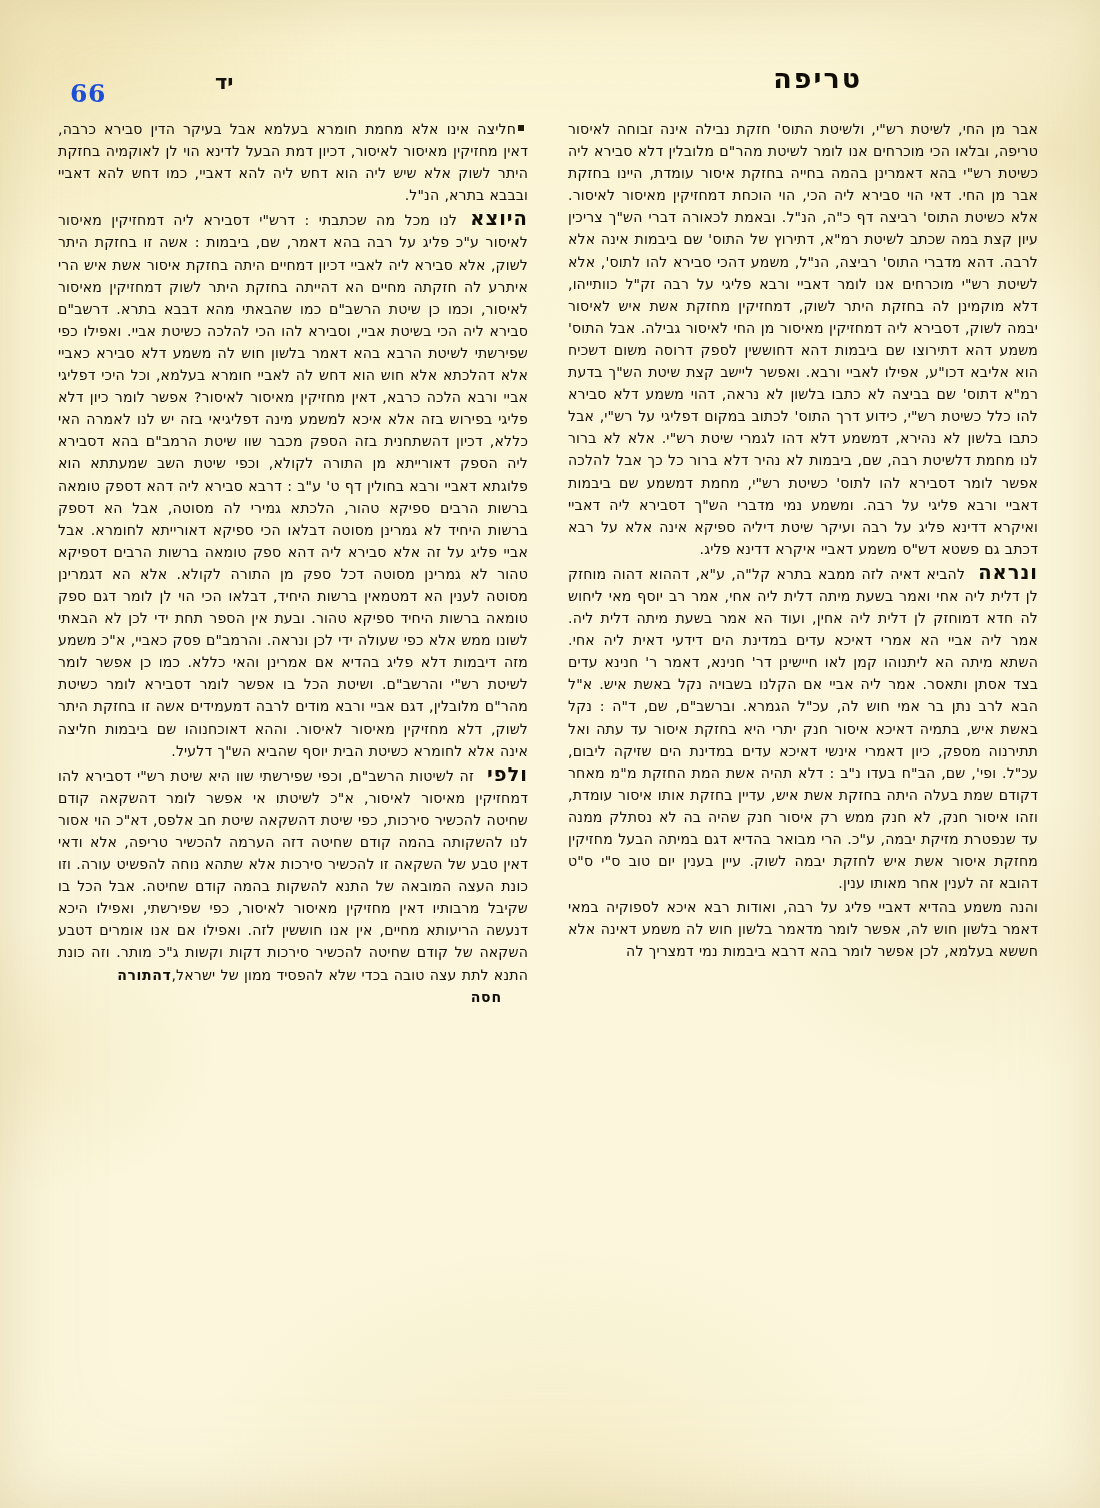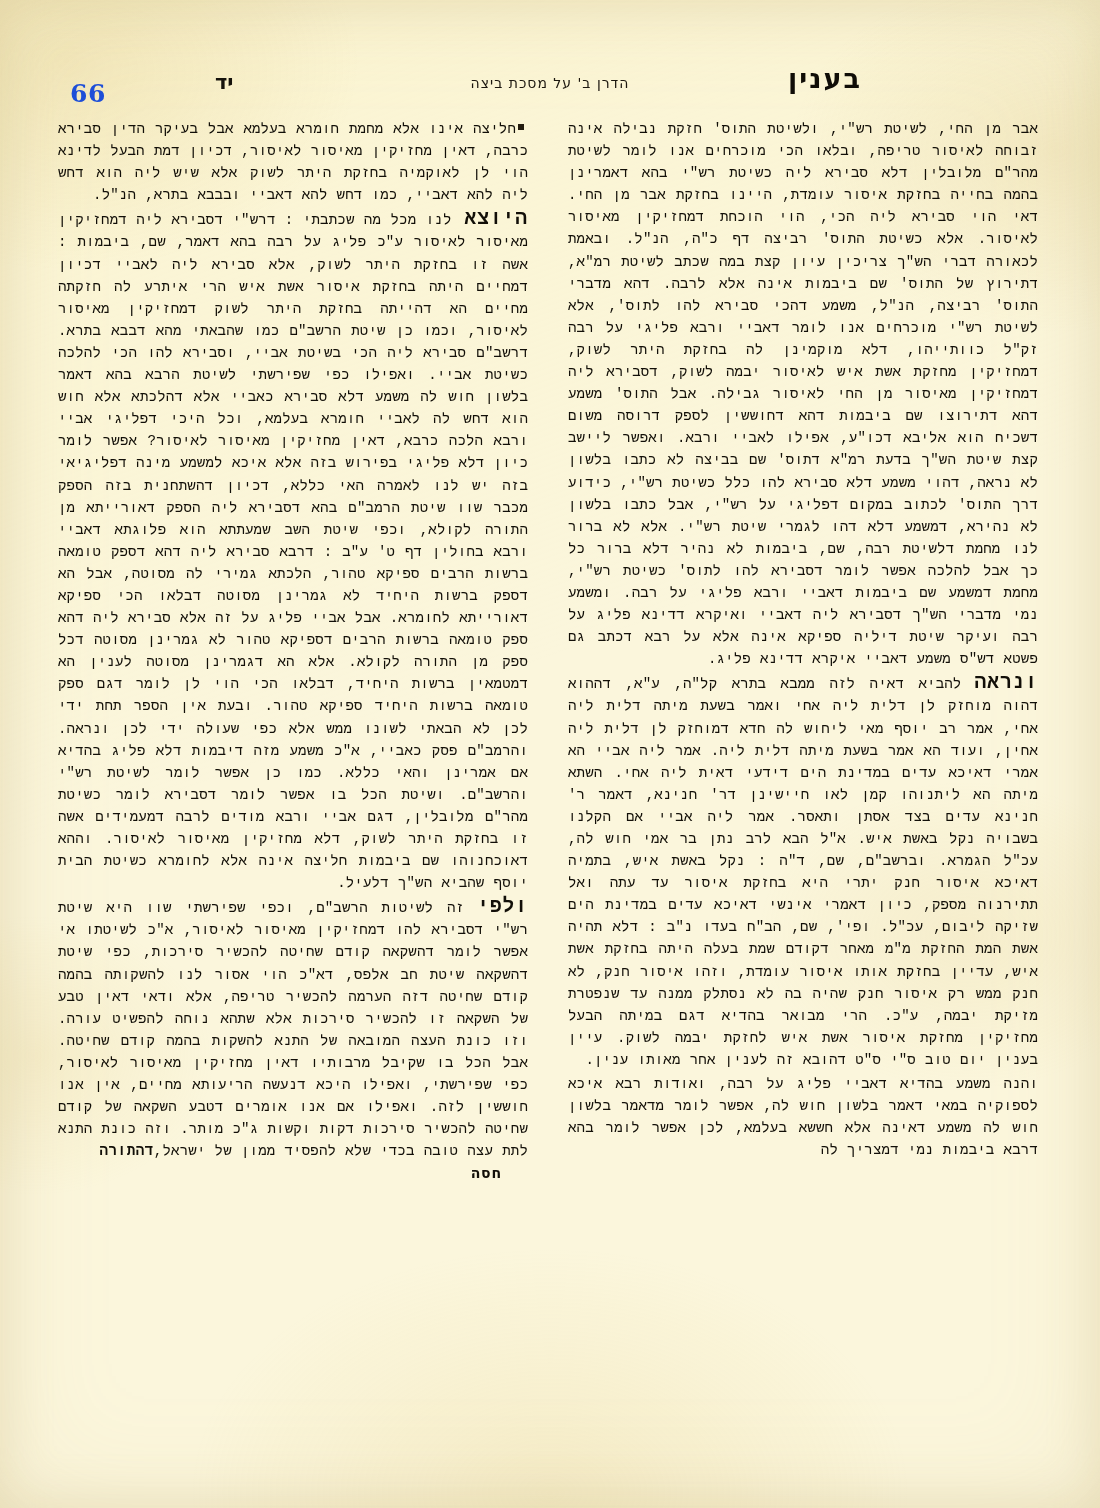--- a/index.html
+++ b/index.html
@@ -118,21 +118,20 @@
     font-family: "DejaVu Sans", "Liberation Sans", sans-serif;
     font-size: 14.1px;
     line-height: 22.1px;
     color: #120f08;
     letter-spacing: .15px;
     word-spacing: .5px;
   }
   .col p {
     margin: 0;
     text-indent: 0;
-    font-family: Liberation Mono, monospace;
   }
   .col p + p {
     margin-top: 2px;
   }
   .lead {
     font-weight: 700;
     font-size: 19.5px;
     letter-spacing: 1px;
     margin-left: 13px;
   }
@@ -163,22 +162,21 @@
 <body>
 
 <div class="paper-texture"></div>
 <div class="edge-shade"></div>
 
 <div class="page">
 
   <div class="running-head">
     <span class="rh-page-number">66</span>
     <span class="rh-siman">יד</span>
-    <div class="rh-center">הדרן ב' על מסכת ביצה</div>
-    <span class="rh-title">בענין</span>
+    <span class="rh-title">טריפה</span>
   </div>
 
   <div class="columns">
 
     <div class="col">
       <p>
         <span>אבר מן החי, לשיטת רש"י, ולשיטת התוס' חזקת נבילה אינה זבוחה לאיסור טריפה, ובלאו הכי מוכרחים אנו לומר לשיטת מהר"ם מלובלין דלא סבירא ליה כשיטת רש"י בהא דאמרינן בהמה בחייה בחזקת איסור עומדת, היינו בחזקת אבר מן החי. דאי הוי סבירא ליה הכי, הוי הוכחת דמחזיקין מאיסור לאיסור. אלא כשיטת התוס' רביצה דף כ"ה, הנ"ל. ובאמת לכאורה דברי הש"ך צריכין עיון קצת במה שכתב לשיטת רמ"א, דתירוץ של התוס' שם ביבמות אינה אלא לרבה. דהא מדברי התוס' רביצה, הנ"ל, משמע דהכי סבירא להו לתוס', אלא לשיטת רש"י מוכרחים אנו לומר דאביי ורבא פליגי על רבה זק"ל כוותייהו, דלא מוקמינן לה בחזקת היתר לשוק, דמחזיקין מחזקת אשת איש לאיסור יבמה לשוק, דסבירא ליה דמחזיקין מאיסור מן החי לאיסור גבילה. אבל התוס' משמע דהא דתירוצו שם ביבמות דהא דחוששין לספק דרוסה משום דשכיח הוא אליבא דכו"ע, אפילו לאביי ורבא. ואפשר ליישב קצת שיטת הש"ך בדעת רמ"א דתוס' שם בביצה לא כתבו בלשון לא נראה, דהוי משמע דלא סבירא להו כלל כשיטת רש"י, כידוע דרך התוס' לכתוב במקום דפליגי על רש"י, אבל כתבו בלשון לא נהירא, דמשמע דלא דהו לגמרי שיטת רש"י. אלא לא ברור לנו מחמת דלשיטת רבה, שם, ביבמות לא נהיר דלא ברור כל כך אבל להלכה אפשר לומר דסבירא להו לתוס' כשיטת רש"י, מחמת דמשמע שם ביבמות דאביי ורבא פליגי על רבה. ומשמע נמי מדברי הש"ך דסבירא ליה דאביי ואיקרא דדינא פליג על רבה ועיקר שיטת דיליה ספיקא אינה אלא על רבא דכתב גם פשטא דש"ס משמע דאביי איקרא דדינא פליג.</span>
       </p>
       <p>
         <span class="lead">ונראה</span><span>להביא דאיה לזה ממבא בתרא קל"ה, ע"א, דההוא דהוה מוחזק לן דלית ליה אחי ואמר בשעת מיתה דלית ליה אחי, אמר רב יוסף מאי ליחוש לה חדא דמוחזק לן דלית ליה אחין, ועוד הא אמר בשעת מיתה דלית ליה. אמר ליה אביי הא אמרי דאיכא עדים במדינת הים דידעי דאית ליה אחי. השתא מיתה הא ליתנוהו קמן לאו חיישינן דר' חנינא, דאמר ר' חנינא עדים בצד אסתן ותאסר. אמר ליה אביי אם הקלנו בשבויה נקל באשת איש. א"ל הבא לרב נתן בר אמי חוש לה, עכ"ל הגמרא. וברשב"ם, שם, ד"ה : נקל באשת איש, בתמיה דאיכא איסור חנק יתרי היא בחזקת איסור עד עתה ואל תתירנוה מספק, כיון דאמרי אינשי דאיכא עדים במדינת הים שזיקה ליבום, עכ"ל. ופי', שם, הב"ח בעדו נ"ב : דלא תהיה אשת המת החזקת מ"מ מאחר דקודם שמת בעלה היתה בחזקת אשת איש, עדיין בחזקת אותו איסור עומדת, וזהו איסור חנק, לא חנק ממש רק איסור חנק שהיה בה לא נסתלק ממנה עד שנפטרת מזיקת יבמה, ע"כ. הרי מבואר בהדיא דגם במיתה הבעל מחזיקין מחזקת איסור אשת איש לחזקת יבמה לשוק. עיין בענין יום טוב ס"י ס"ט דהובא זה לענין אחר מאותו ענין.</span>

